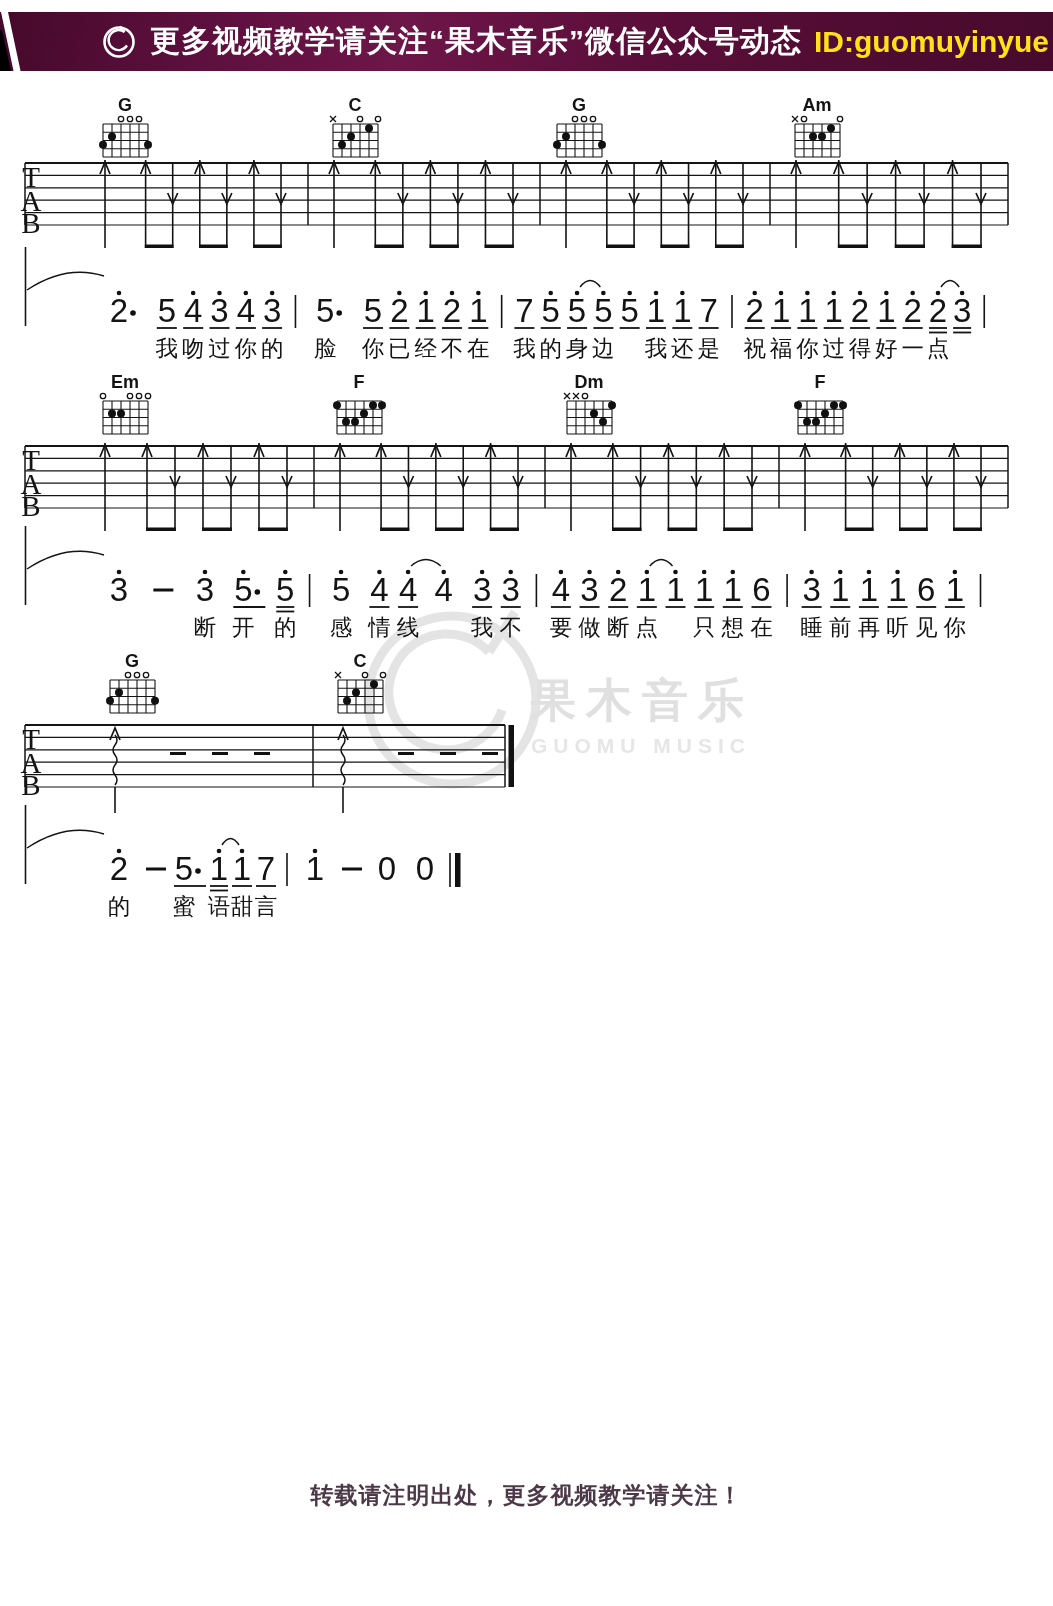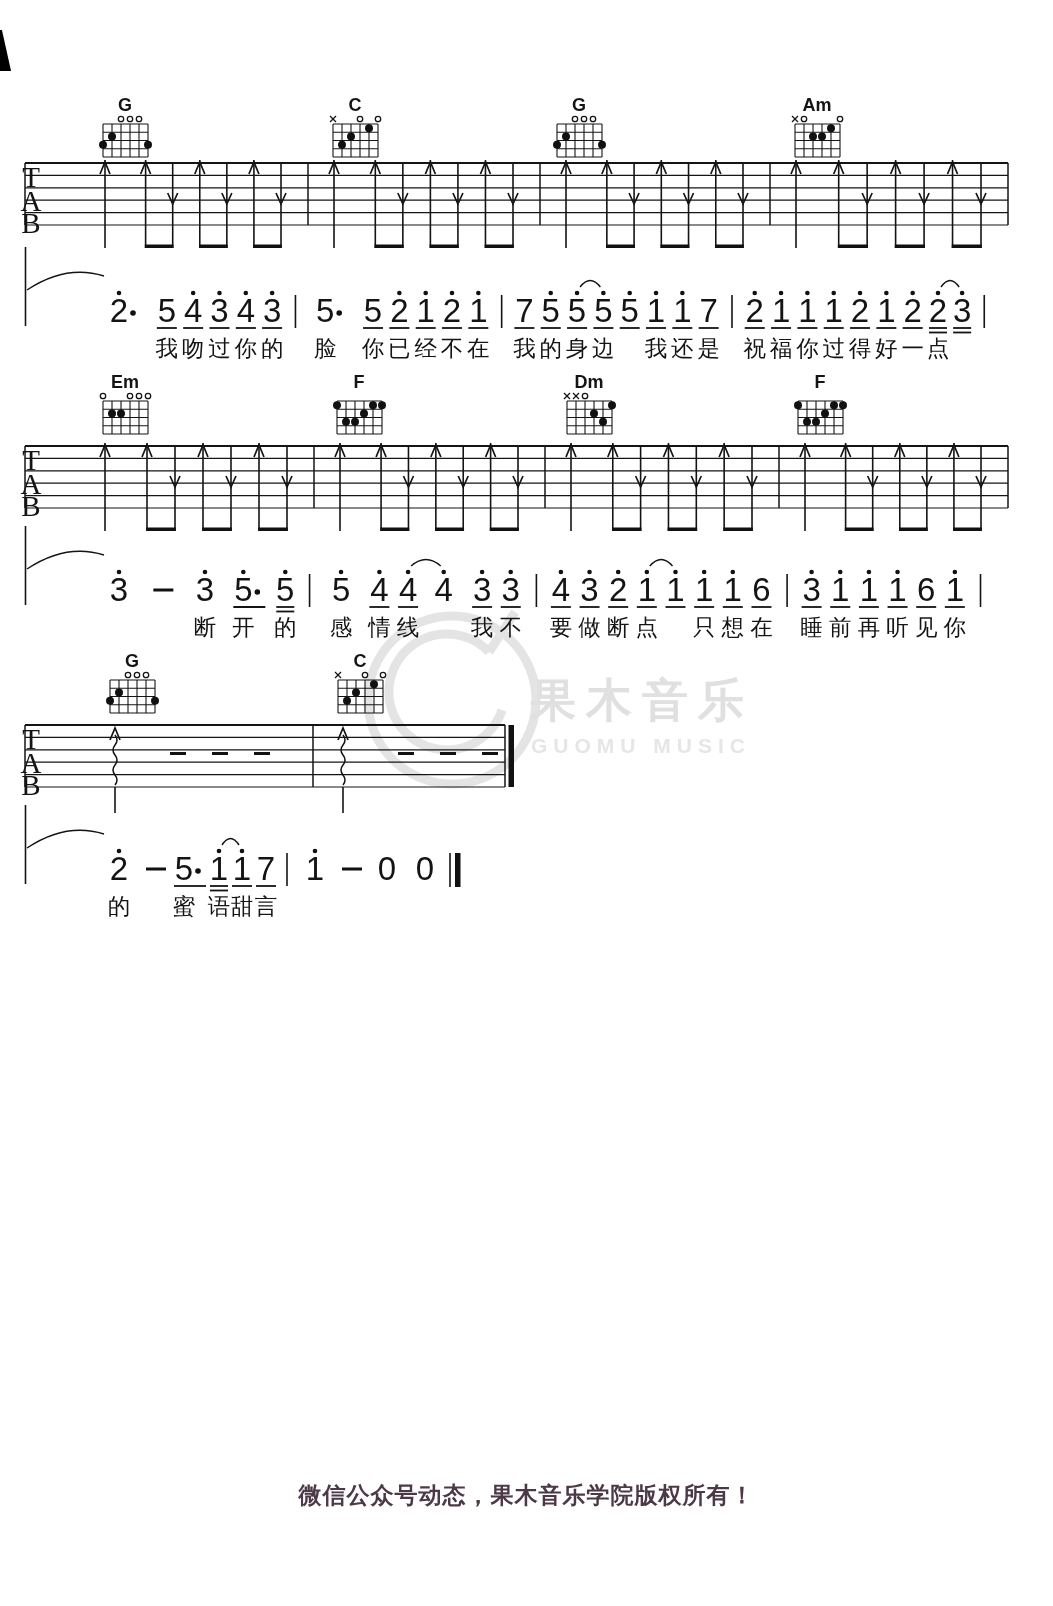--- a/index.html
+++ b/index.html
@@ -16,20 +16,29 @@
                 clip-path:polygon(0 0,15% 0,85% 100%,0 100%);z-index:4;}
   svg.score{position:absolute;left:0;top:0;}
   .footer{position:absolute;left:0;top:1480px;width:1053px;text-align:center;
           font-size:23px;font-weight:bold;color:#4c3947;letter-spacing:1px;}
 </style>
 </head>
 <body>
 
 <div class="page">
 
+  <div class="banner">
+    <svg width="38" height="38" viewBox="0 0 38 38">
+      <circle cx="19" cy="19" r="14.5" fill="none" stroke="#ffffff" stroke-width="2.6"></circle>
+      <path d="M24.5,9 A10,10 0 1 0 27,22.5" fill="none" stroke="#ffffff" stroke-width="2.4"></path>
+      <line x1="24.5" y1="9" x2="20" y2="3.5" stroke="#ffffff" stroke-width="2.4"></line>
+    </svg>
+    <span class="promo">更多视频教学请关注“果木音乐”微信公众号动态</span>
+    <span class="wid">ID:guomuyinyue</span>
+  </div>
   <div class="corner-stripe"></div>
   <div class="corner-wedge"></div>
 
   <svg class="score" id="score" width="1053" height="1606" viewBox="0 0 1053 1606">
       <g>
         <circle cx="452" cy="700" r="84" fill="none" stroke="#e4e4e4" stroke-width="9"></circle>
         <path d="M 489,652 A 58 58 0 1 0 502,710" fill="none" stroke="#e4e4e4" stroke-width="9"></path>
         <line x1="489" y1="652" x2="515" y2="612" stroke="#e4e4e4" stroke-width="9"></line>
         <text x="530" y="716" font-size="46" text-anchor="start" fill="#e0e0e0" font-family="&quot;Liberation Sans&quot;,sans-serif" font-weight="bold" letter-spacing="10">果木音乐</text>
         <text x="531" y="753" font-size="21" text-anchor="start" fill="#e6e6e6" font-family="&quot;Liberation Sans&quot;,sans-serif" font-weight="bold" letter-spacing="6">GUOMU MUSIC</text>
@@ -718,14 +727,14 @@
         <circle cx="315" cy="851" r="2.3" fill="#111"></circle>
         <rect x="342" y="867.5" width="20" height="3" fill="#111"></rect>
         <text x="387" y="880" font-size="33" text-anchor="middle" fill="#141414" font-family="&quot;Liberation Sans&quot;,sans-serif">0</text>
         <text x="425" y="880" font-size="33" text-anchor="middle" fill="#141414" font-family="&quot;Liberation Sans&quot;,sans-serif">0</text>
         <line x1="450" y1="853" x2="450" y2="887" stroke="#141414" stroke-width="1.6"></line>
         <rect x="455" y="853" width="5.5" height="34" fill="#111"></rect>
         <path d="M 222,845 Q 230.5,832 239,845" fill="none" stroke="#141414" stroke-width="1.4"></path>
       </g>
     </svg>
 
-  <div class="footer">微信公众号动态，果木音乐学院版权所有！</div>
+  <div class="footer">转载请注明出处，更多视频教学请关注！</div>
 </div>
 
 </body></html>

